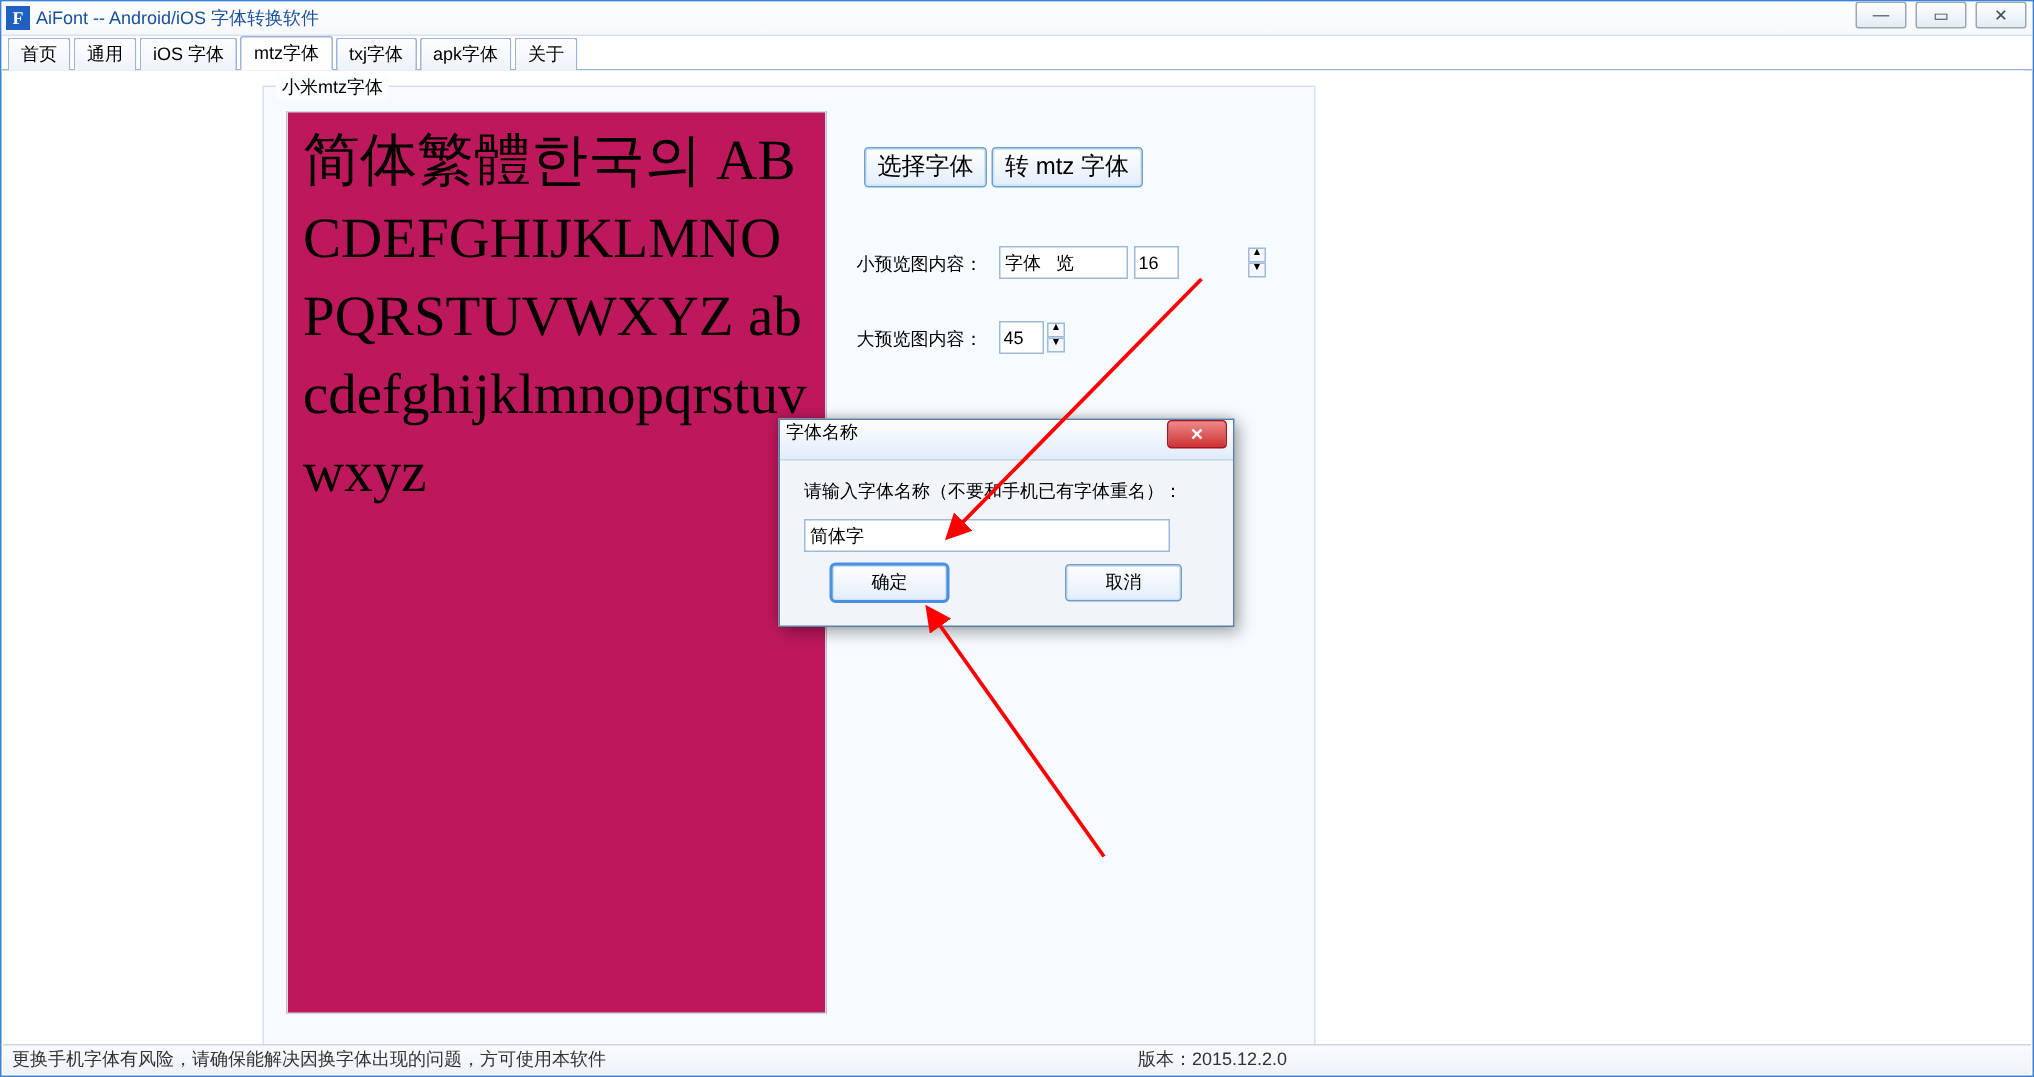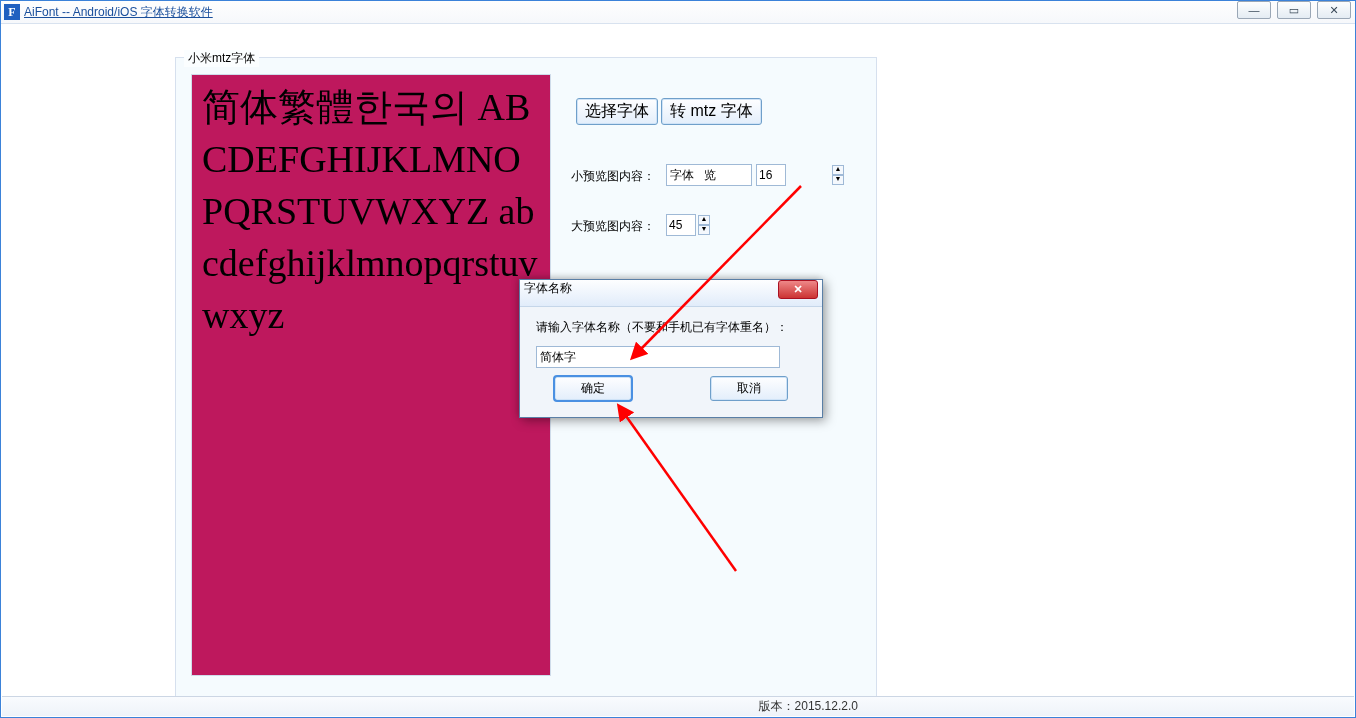--- a/index.html
+++ b/index.html
@@ -1,20 +1,20 @@
 <!DOCTYPE html>
 <html><head>
 <meta charset="utf-8">
 <style>
   html,body{margin:0;padding:0;font-family:"Microsoft YaHei","SimSun",Tahoma,sans-serif;font-size:12px;color:#000;background:#fff;}
   .window{position:relative;width:1356px;height:718px;border:1px solid #3b82d9;box-sizing:border-box;background:#fff;overflow:hidden;}
   
   .title-bar{height:22px;background:linear-gradient(#fefefe,#f6f8fb);display:flex;align-items:center;border-bottom:1px solid #d8e2ef;}
   .title-bar .app-icon{width:16px;height:16px;background:#2060c0;color:#fff;font-weight:bold;font-family:serif;font-size:12px;display:flex;align-items:center;justify-content:center;margin:0 4px 0 3px;}
-  .title-bar .title{color:#1a4f9c;text-decoration:underline;}
+  .title-bar .title{color:#1a4f9c;}
   .win-ctrls{position:absolute;right:4px;top:0;display:flex;gap:6px;}
   .win-ctrls .wbtn{width:32px;height:16px;border:1px solid #9aa7b6;border-radius:2px;background:linear-gradient(#fdfefe,#e4ecf3);display:flex;align-items:center;justify-content:center;font-size:11px;color:#3a4a59;cursor:default;}
   
   .tabstrip{height:22px;display:flex;align-items:flex-end;padding-left:4px;background:#fff;border-bottom:1px solid #9cb4d8;}
   .tab{padding:2px 8px;border:1px solid #9cb4d8;border-bottom:none;margin-right:2px;background:linear-gradient(#fdfdfe,#eef3fa);border-top-left-radius:2px;border-top-right-radius:2px;position:relative;top:1px;font-size:12px;cursor:default;}
   .tab.active{background:#fff;z-index:2;border-bottom:1px solid #fff;top:1px;}
   
   .client{position:absolute;left:4px;right:6px;top:46px;bottom:22px;background:#fff;}
   
   .groupbox{position:absolute;left:170px;top:10px;width:700px;height:640px;border:1px solid #d6e0ee;background:#f5fbfe;}
@@ -59,20 +59,29 @@
   <div class="title-bar">
     <div class="app-icon">F</div>
     <div class="title">AiFont -- Android/iOS 字体转换软件</div>
     <div class="win-ctrls">
       <div class="wbtn">—</div>
       <div class="wbtn">▭</div>
       <div class="wbtn">✕</div>
     </div>
   </div>
 
+  <div class="tabstrip">
+    <div class="tab">首页</div>
+    <div class="tab">通用</div>
+    <div class="tab">iOS 字体</div>
+    <div class="tab active">mtz字体</div>
+    <div class="tab">txj字体</div>
+    <div class="tab">apk字体</div>
+    <div class="tab">关于</div>
+  </div>
 
   <div class="client">
     <div class="groupbox">
       <div class="legend">小米mtz字体</div>
 
       <div class="preview">
         <div class="glyphs">简体繁體한국의
 ABCDEFGHIJKLMNOPQRSTUVWXYZ
 abcdefghijklmnopqrstuvwxyz</div>
       </div>
@@ -120,16 +129,17 @@
     <defs>
       <marker id="ah" viewBox="0 0 10 10" refX="1" refY="5" markerWidth="7" markerHeight="7" orient="auto">
         <path d="M0,0 L10,5 L0,10 z" fill="#ff0000"></path>
       </marker>
     </defs>
     <line x1="800" y1="185" x2="640" y2="348" stroke="#ff0000" stroke-width="2.5" marker-end="url(#ah)"></line>
     <line x1="735" y1="570" x2="625" y2="415" stroke="#ff0000" stroke-width="2.5" marker-end="url(#ah)"></line>
   </svg>
 
   <div class="statusbar">
+    <span>更换手机字体有风险，请确保能解决因换字体出现的问题，方可使用本软件</span>
     <span class="ver">版本：2015.12.2.0</span>
   </div>
 
 </div>
 
 </body></html>

